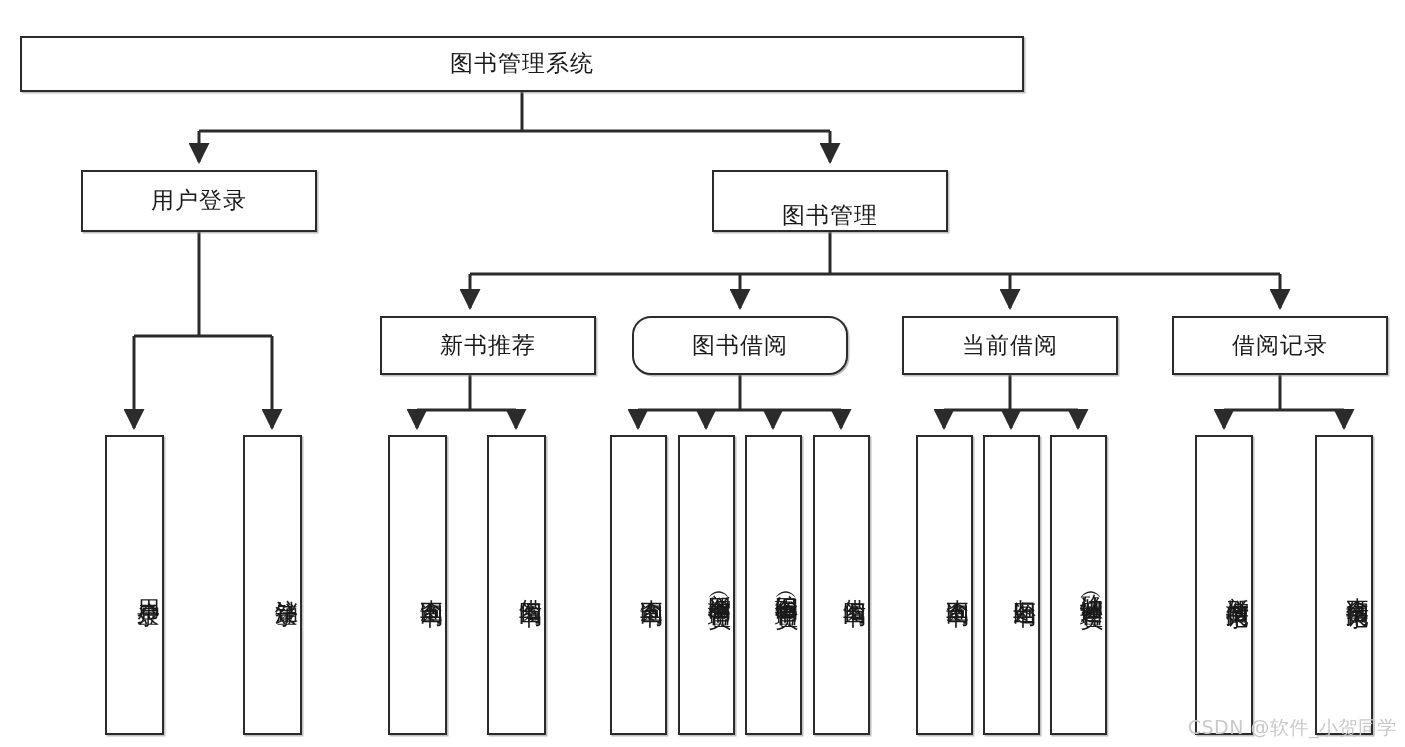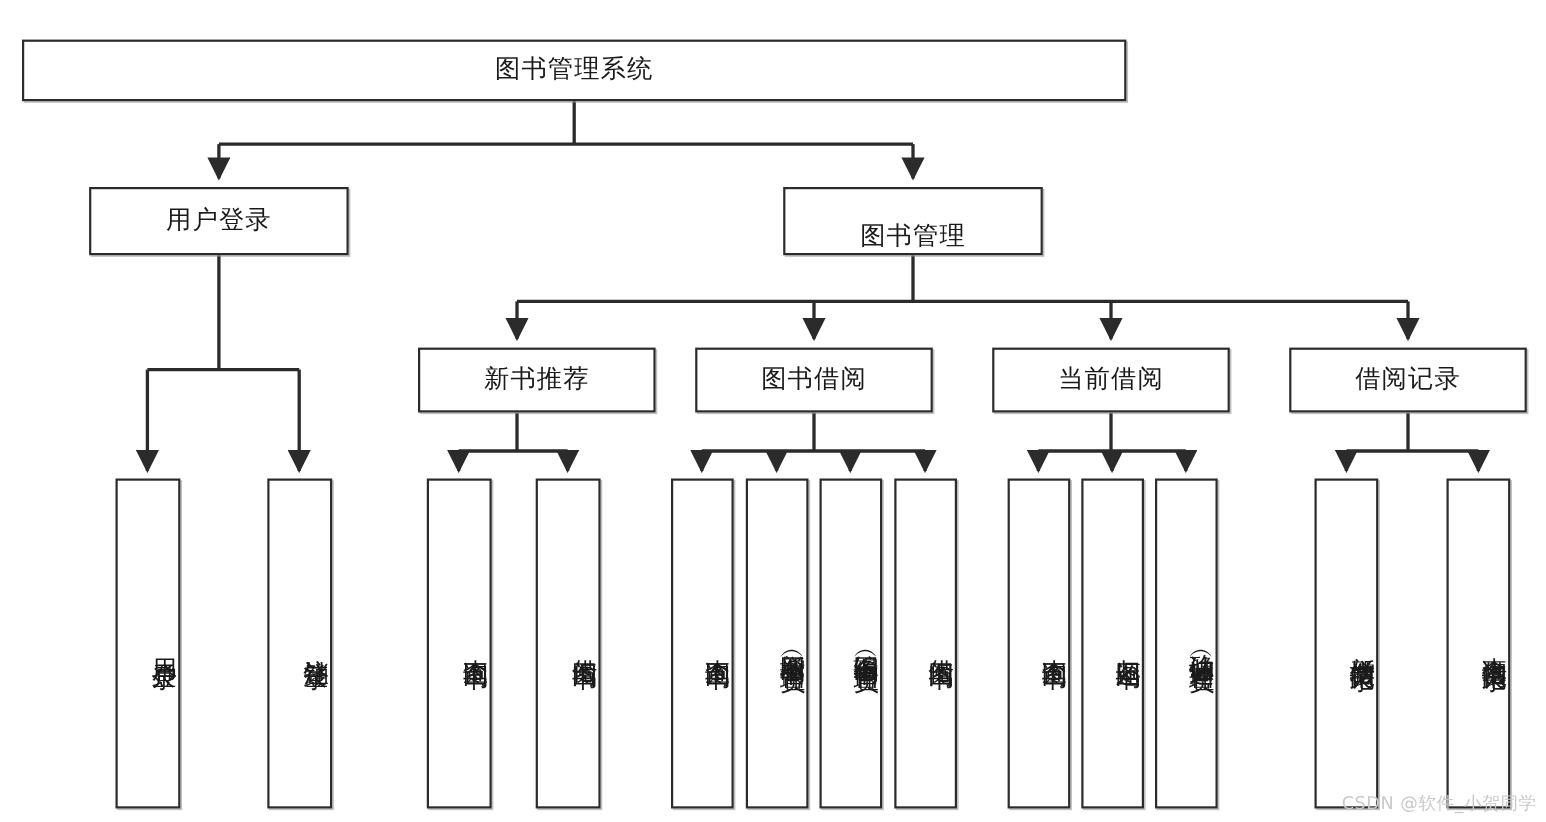--- a/index.html
+++ b/index.html
@@ -54,21 +54,21 @@
     left: 0;
     top: 0;
     width: 1405px;
     height: 747px;
     pointer-events: none;
   }
   .watermark {
     position: absolute;
     right: 8px;
     bottom: 6px;
-    font-size: 16px;
+    font-size: 19px;
     color: #c9c9c9;
     letter-spacing: 0.5px;
     white-space: nowrap;
     font-family: "DejaVu Sans", "Liberation Sans", sans-serif;
   }
 </style>
 </head>
 <body>
 
 <div id="canvas">
@@ -144,21 +144,21 @@
   </div>
 
   <div class="node horizontal" style="left:712px; top:170px; width:236px; height:62px;align-items:flex-end;">
     <span>图书管理</span>
   </div>
 
   <div class="node horizontal" style="left:380px; top:316px; width:216px; height:59px;">
     <span>新书推荐</span>
   </div>
 
-  <div class="node horizontal" style="left:632px; top:316px; width:216px; height:59px;">
+  <div class="node horizontal" style="left:632px; top:316px; width:216px; height:59px;border-radius:19px;">
     <span>图书借阅</span>
   </div>
 
   <div class="node horizontal" style="left:902px; top:316px; width:216px; height:59px;">
     <span>当前借阅</span>
   </div>
 
   <div class="node horizontal" style="left:1172px; top:316px; width:216px; height:59px;">
     <span>借阅记录</span>
   </div>

